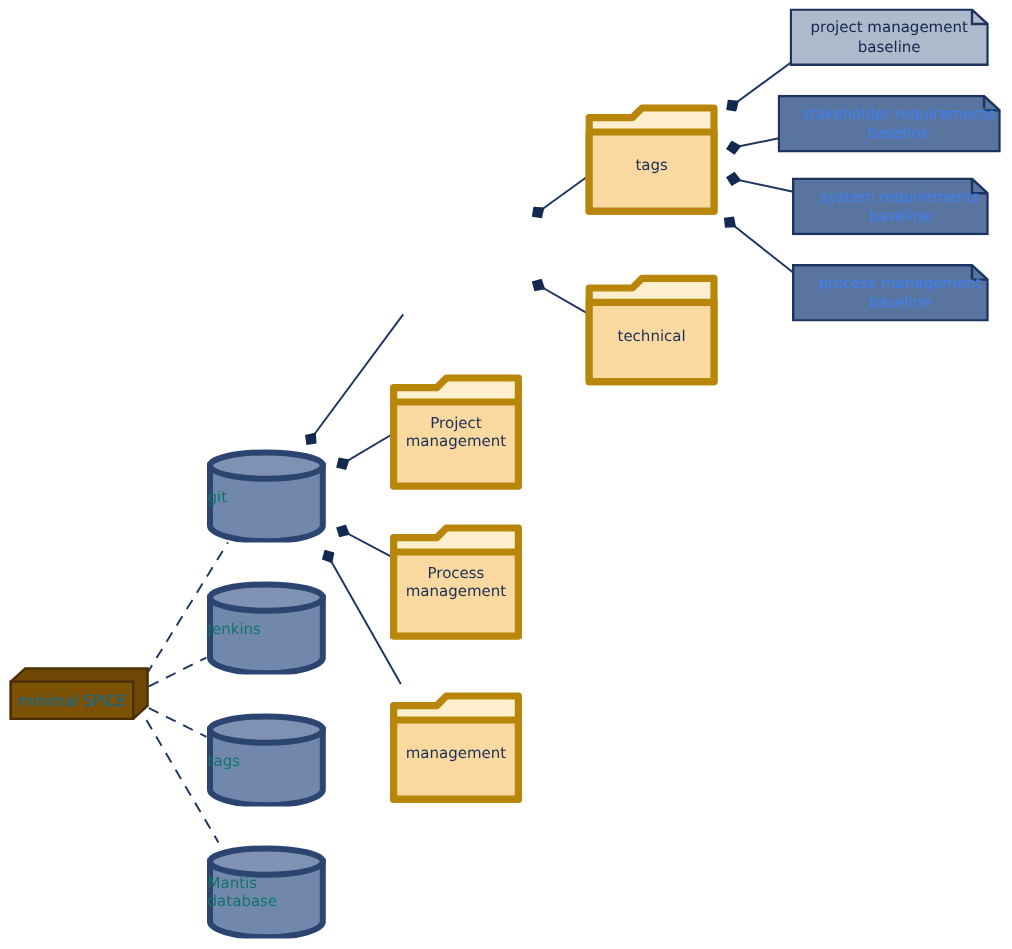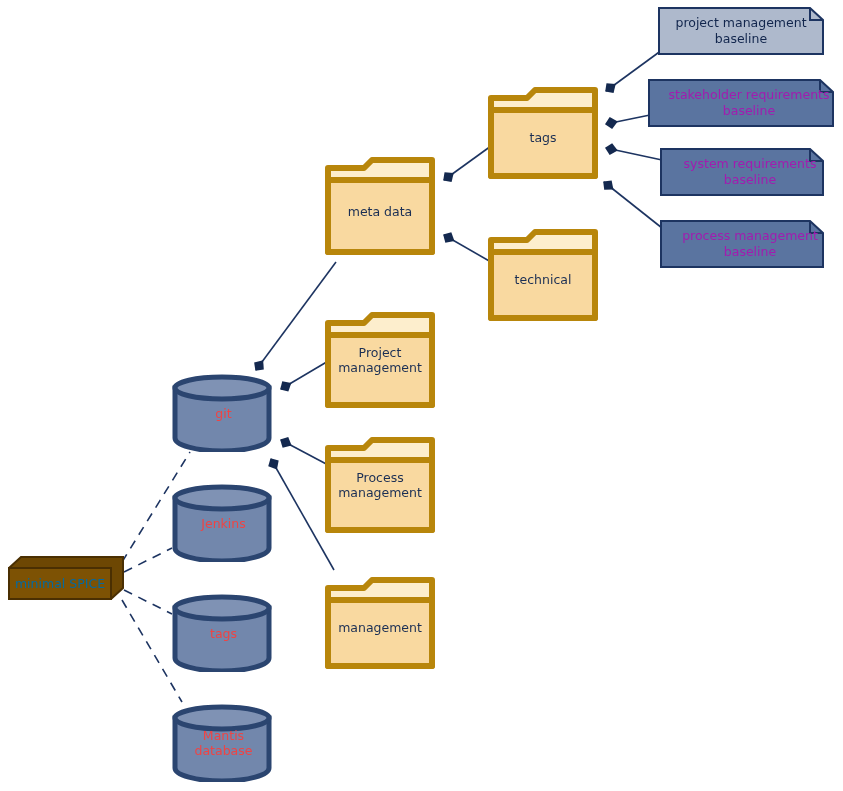--- a/index.html
+++ b/index.html
@@ -12,38 +12,38 @@
   .folder{position:absolute;}
   .folder .f-label{
     position:absolute;left:0;right:0;
     text-align:center;color:#1b2f54;font-size:12.5px;line-height:15px;
     pointer-events:none;white-space:pre-line;
   }
 
   
   .cyl{position:absolute;}
   .cyl .c-label{
-    position:absolute;left:3px;right:0;text-align:center;
-    color:#ef4444;font-size:12.5px;line-height:15px;white-space:pre-line;
+    position:absolute;left:3px;right:0;text-align:left;
+    color:#0f766e;font-size:12.5px;line-height:15px;white-space:pre-line;
   }
 
   
   .box3d{position:absolute;}
   .box3d .b-label{
     position:absolute;left:0;right:0;text-align:center;
     color:#0369a1;font-size:12.5px;line-height:15px;
   }
 
   
   .note{position:absolute;}
   .note .n-label{
     position:absolute;left:0;right:0;text-align:center;
     color:#12264d;font-size:12.5px;line-height:16px;white-space:pre-line;
   }
-  .note.dark .n-label{color:#a21caf;margin-left:16px;}
+  .note.dark .n-label{color:#3b82f6;margin-left:16px;}
 </style>
 </head>
 <body>
 
 <div id="canvas">
 
   <svg class="layer-svg" viewBox="0 0 843 791" width="843" height="791">
     <defs>
       <marker id="dia" markerWidth="14" markerHeight="12" refX="1" refY="6" orient="auto" markerUnits="userSpaceOnUse">
         <path d="M0,6 L6,0 L13,6 L6,12 Z" fill="#14294f"></path>
@@ -78,27 +78,20 @@
       <line x1="122" y1="562" x2="190" y2="452"></line>
 
       <line x1="124" y1="572" x2="172" y2="548"></line>
 
       <line x1="124" y1="590" x2="172" y2="614"></line>
 
       <line x1="122" y1="600" x2="182" y2="702"></line>
     </g>
   </svg>
 
-  <div class="folder" style="left:324px;top:156px;width:112px;height:100px;">
-    <svg width="112" height="100" viewBox="0 0 112 100">
-      <path d="M4,12 H40 L48,4 H108 V96 H4 Z" fill="#fdeecd" stroke="#b8860b" stroke-width="6" stroke-linejoin="round"></path>
-      <path d="M4,24 H108 V96 H4 Z" fill="#f9d9a0" stroke="#b8860b" stroke-width="6" stroke-linejoin="round"></path>
-    </svg>
-    <div class="f-label" style="top:48px;">meta data</div>
-  </div>
 
   <div class="folder" style="left:487px;top:86px;width:112px;height:94px;">
     <svg width="112" height="94" viewBox="0 0 112 94">
       <path d="M4,12 H40 L48,4 H108 V90 H4 Z" fill="#fdeecd" stroke="#b8860b" stroke-width="6" stroke-linejoin="round"></path>
       <path d="M4,24 H108 V90 H4 Z" fill="#f9d9a0" stroke="#b8860b" stroke-width="6" stroke-linejoin="round"></path>
     </svg>
     <div class="f-label" style="top:44px;">tags</div>
   </div>
 
   <div class="folder" style="left:487px;top:228px;width:112px;height:94px;">

